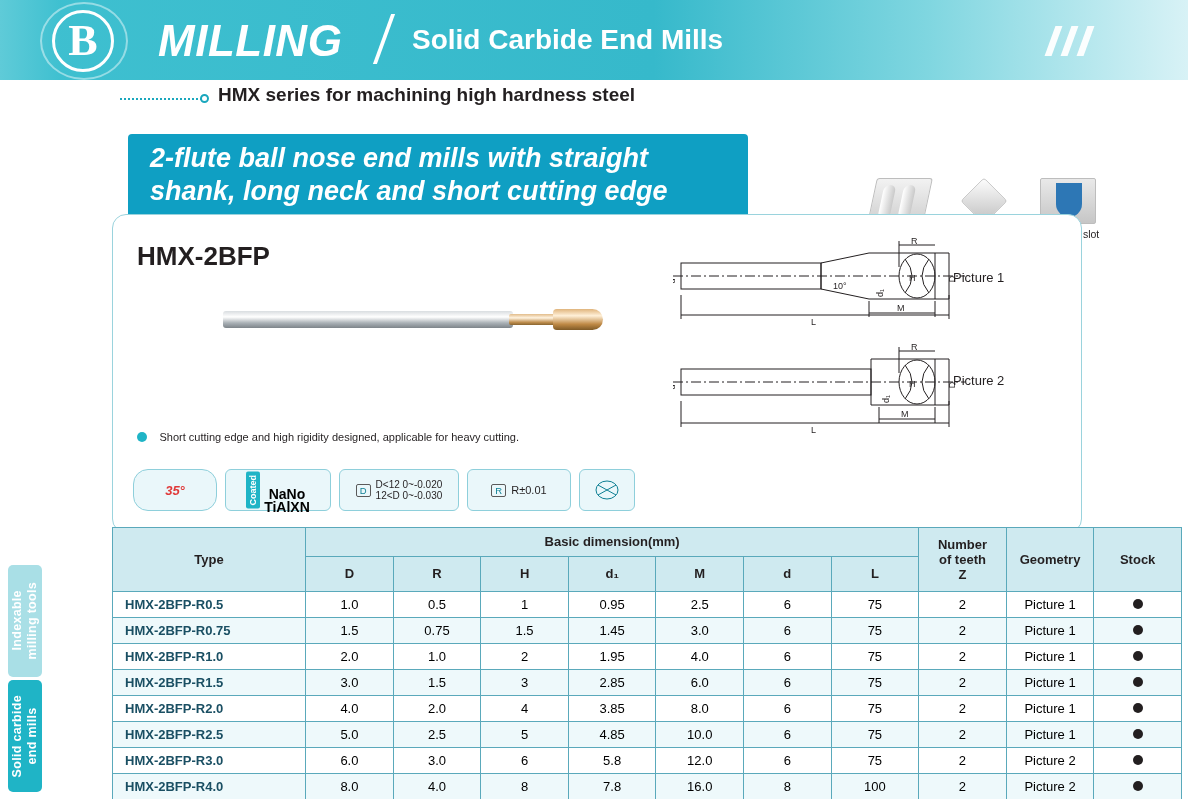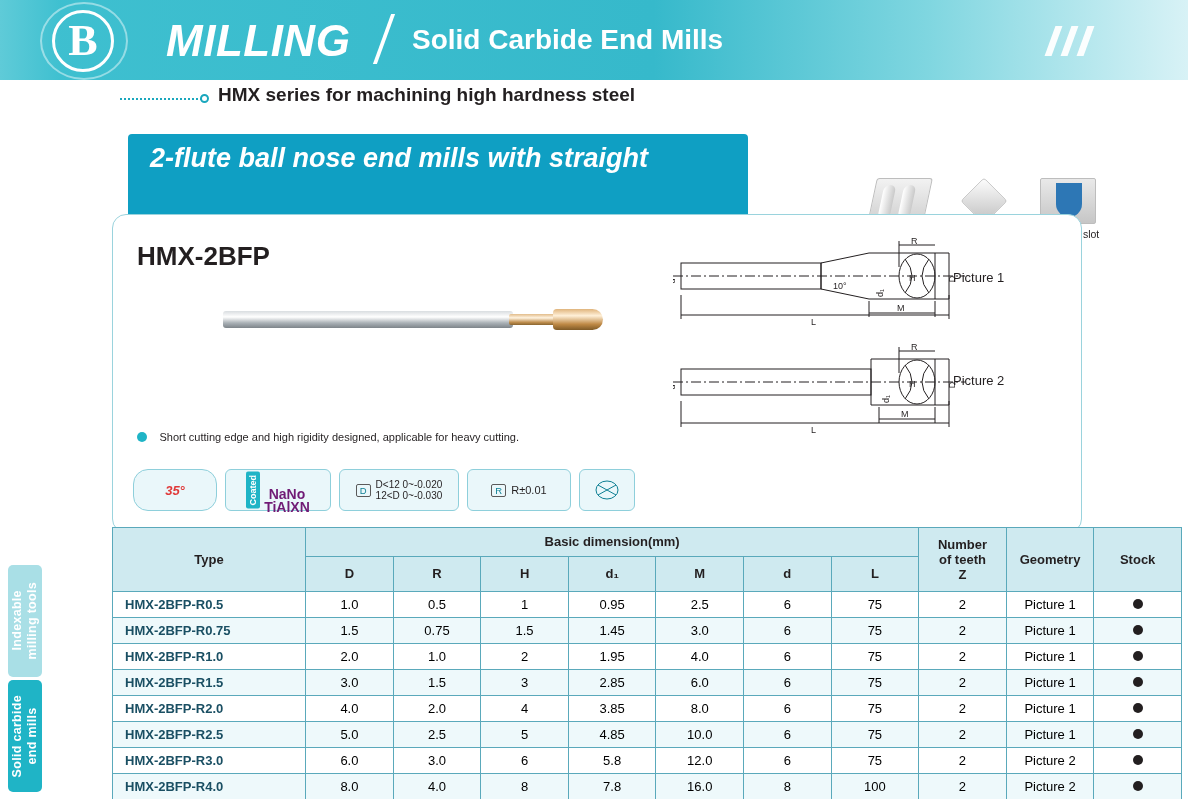--- a/index.html
+++ b/index.html
@@ -29,21 +29,21 @@
   }
   .logo-circle span {
     color: #ffffff; font-size: 44px; font-weight: bold; font-family: "Liberation Serif", serif;
     line-height: 1;
   }
   .logo-arc {
     position: absolute; left: 40px; top: 2px; width: 88px; height: 78px;
     border: 2px solid rgba(255,255,255,0.45); border-radius: 50%;
   }
   .hdr-milling {
-    position: absolute; left: 166px; top: 16px;
+    position: absolute; left: 158px; top: 16px;
     font-size: 44px; font-weight: bold; font-style: italic; color: #ffffff;
     letter-spacing: 0.5px;
     text-align: right;
   }
   .hdr-slash {
     position: absolute; left: 382px; top: 14px;
     width: 4px; height: 50px; background: #ffffff; transform: skewX(-20deg);
   }
   .hdr-sub {
     position: absolute; left: 412px; top: 24px;
@@ -177,21 +177,21 @@
   .f3 { left: 206px; width: 120px; }
   .f4 { left: 334px; width: 104px; }
   .f5 { left: 446px; width: 56px; }
   .angle-35 { font-size: 13px; font-weight: bold; color: #e03a3a; font-style: italic; }
   .coated-v {
     writing-mode: vertical-rl; transform: rotate(180deg);
     font-size: 9px; font-weight: bold; color: #ffffff; background: #1fb4c6;
     padding: 3px 2px; border-radius: 2px; margin-right: 4px;
   }
   .nano {
-    font-size: 14px; font-weight: bold; color: #701a75; line-height: 13px; text-align: center; margin-top: 21px;
+    font-size: 14px; font-weight: bold; color: #000000; line-height: 13px; text-align: center; margin-top: 21px;
   }
   .tol-txt { font-size: 10px; color: #231f20; line-height: 11px; }
   .dbox {
     border: 1px solid #5a5a5a; padding: 0 3px; font-size: 9.5px; margin-right: 5px; border-radius: 2px;
   }
   .rbox { font-size: 11px; color: #231f20; }
 
   
   .drawing { position: absolute; }
   .pic-label { position: absolute; font-size: 13px; color: #231f20; }
@@ -241,20 +241,21 @@
     <span>Indexable
 milling tools</span>
   </div>
   <div class="side-tab side-tab-2">
     <span>Solid carbide
 end mills</span>
   </div>
 
   <div class="banner">
     <div>2-flute ball nose end mills with straight</div>
+    <div>shank, long neck and short cutting edge</div>
   </div>
 
   <div class="icon-group">
     <div class="ic ic1">
       <div class="shape profile-shape"></div>
       <div class="cap">Profile</div>
     </div>
     <div class="ic ic2">
       <div class="shape cavity-shape"></div>
       <div class="cap">Cavity</div>

